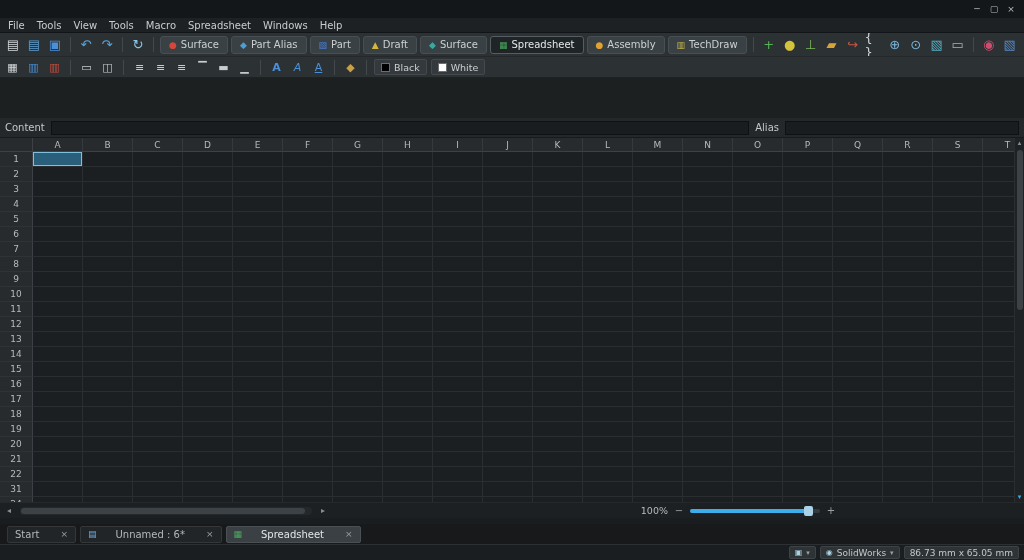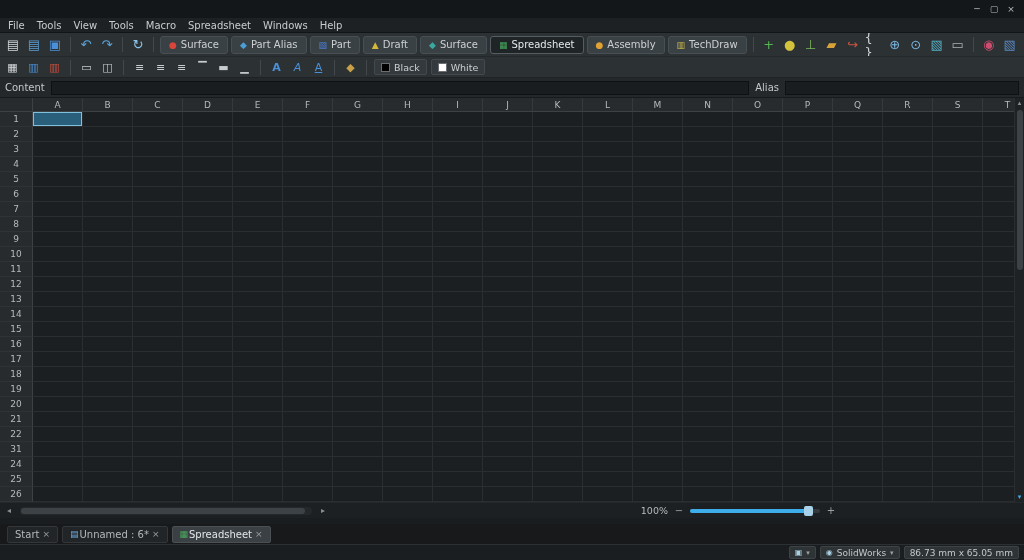--- a/index.html
+++ b/index.html
@@ -22,21 +22,21 @@
   .tool-ic { width:18px; height:18px; display:flex; align-items:center; justify-content:center; font-size:13px; border-radius:2px; flex:none; }
   .tool-ic2 { width:17px; height:17px; display:flex; align-items:center; justify-content:center; font-size:11px; border-radius:2px; flex:none; }
   .tsep { width:1px; height:15px; background:#42484c; margin:0 3px; flex:none; }
   .wb-btn { display:flex; align-items:center; gap:4px; height:18px; padding:0 8px; background:#3a4145; border:1px solid #484f54; border-radius:3px; color:#ccd0d2; font-size:10px; font-family:inherit; flex:none; }
   .wb-btn.active { background:#1f2427; border-color:#565d62; color:#e4e8ea; }
   .wb-ic { font-size:9px; }
   .color-btn { display:flex; align-items:center; gap:4px; height:16px; padding:0 6px; background:#34393d; border:1px solid #44494d; border-radius:2px; font-size:9.5px; color:#ccd0d2; font-family:inherit; flex:none; }
   .swatch { width:9px; height:9px; border:1px solid #6a6e71; flex:none; }
 
   
-  .contentbar { height:20px; background:#24282b; display:flex; align-items:center; gap:6px; padding:0 5px; border-bottom:1px solid #17191b; flex:none; }
+  .contentbar { height:20px; background:#24282b; display:flex; align-items:center; gap:6px; padding:0 5px; border-bottom:1px solid #17191b; flex:none;margin-top:40px; }
   .cb-label { font-size:10px; color:#c4c8ca; flex:none; }
   .cb-input { height:14px; background:#1a1d1f; border:1px solid #0e1113; color:#d0d4d6; font-size:10px; padding:0 3px; font-family:inherit; }
   .cb-input.content { flex:1; }
   .cb-input.alias { width:234px; flex:none; }
 
   
   .sheet { flex:1; position:relative; background:#1c1f21; overflow:hidden; }
   .colheads { display:flex; height:14px; background:#272b2e; overflow:hidden; }
   .corner { width:33px; flex:none; background:#272b2e; border-right:1px solid #3d4145; border-bottom:1px solid #3d4145; }
   .colhead { width:50px; flex:none; background:#272b2e; border-right:1px solid #363a3e; border-bottom:1px solid #3d4145; font-size:9px; color:#b6babc; display:flex; align-items:center; justify-content:center; }
@@ -63,21 +63,21 @@
   .zoom-minus, .zoom-plus { font-size:10px; color:#9aa0a3; width:10px; text-align:center; flex:none; }
   .zoom-slider { width:130px; height:4px; background:#34393c; border-radius:2px; position:relative; flex:none; }
   .zs-fill { position:absolute; left:0; top:0; bottom:0; width:91%; background:#3daee9; border-radius:2px; }
   .zs-handle { position:absolute; left:calc(91% - 4px); top:-3px; width:9px; height:10px; background:#a9d2e8; border-radius:2px; }
   .right-pad { width:178px; flex:none; }
 
   .gap-row { height:6px; background:#1a1d1f; flex:none; }
 
   
   .tabbar { height:20px; background:#17191b; display:flex; align-items:center; padding:0 7px; gap:4px; flex:none; }
-  .tab { display:flex; align-items:center; gap:1px; height:17px; padding:0 7px; background:#222528; border:1px solid #33373a; border-radius:2px; color:#b4b8ba; font-size:10px; flex:none; }
+  .tab { display:flex; align-items:center; gap:19px; height:17px; padding:0 7px; background:#222528; border:1px solid #33373a; border-radius:2px; color:#b4b8ba; font-size:10px; flex:none; }
   .tab.active { background:#3a4044; border-color:#4a5054; color:#e2e6e8; }
   .tab-ic { font-size:9px; }
   .tab-close { font-size:9px; color:#9a9ea0; margin-left:2px; }
 
   
   .statusbar { height:16px; background:#1b1e21; border-top:1px solid #2c3033; display:flex; align-items:center; gap:4px; padding:0 5px; flex:none; }
   .sb-btn, .sb-box { height:13px; background:#2e3336; border:1px solid #3e4347; border-radius:2px; padding:0 5px; display:flex; align-items:center; gap:4px; font-size:9px; color:#c4c8ca; flex:none; }
   .sb-ic { font-size:8px; color:#a8cfe0; }
   .caret { font-size:7px; color:#9aa0a3; }
 </style>

